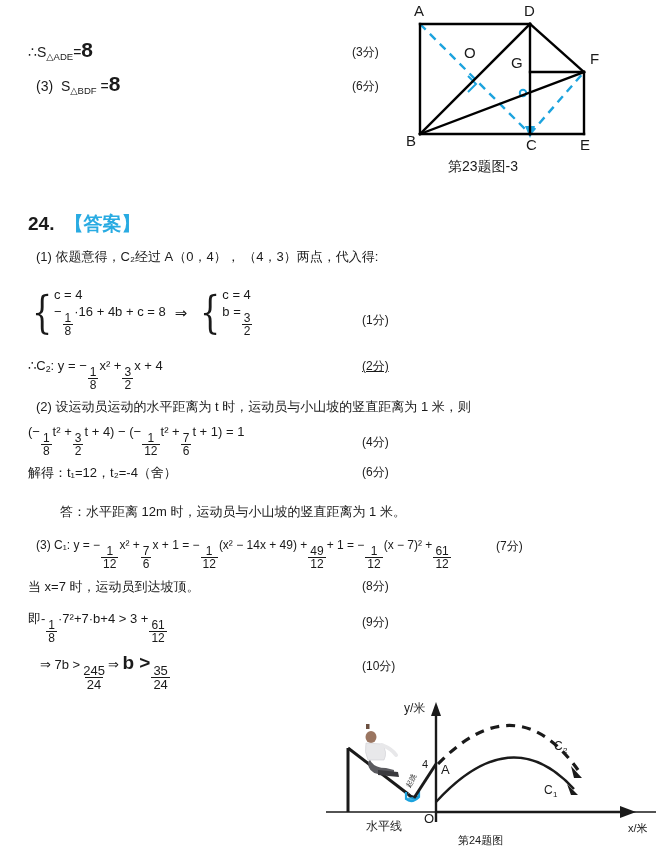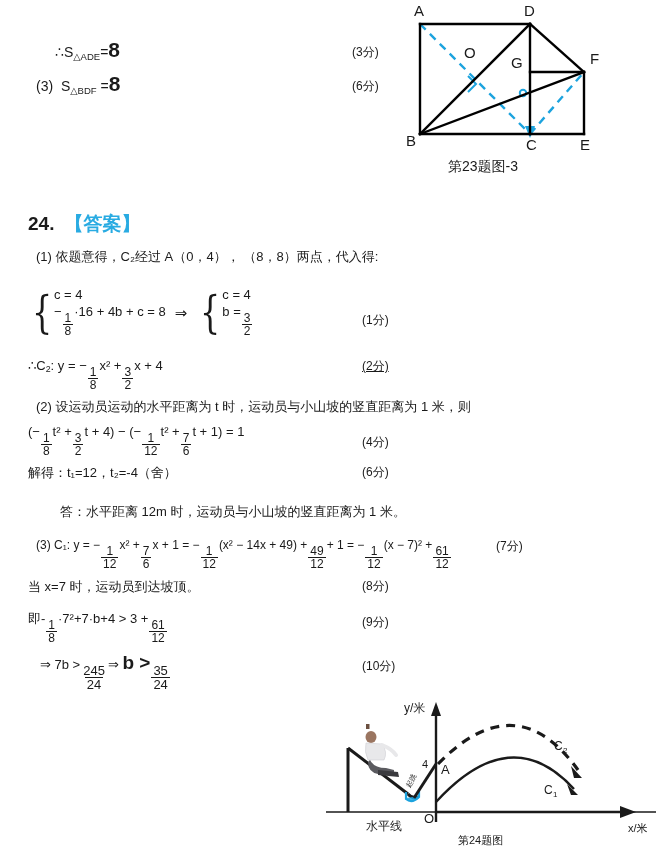--- a/index.html
+++ b/index.html
@@ -28,21 +28,21 @@
   .frac .num { padding: 0 2px; font-size: 12px; }
   .frac .den { padding: 0 2px; border-top: 1.1px solid #1a1a1a; font-size: 12px; }
   .frac.big .num, .frac.big .den { font-size: 13px; }
   sub { font-size: 0.68em; vertical-align: -0.28em; }
   .bold8 { font-weight: bold; font-size: 21px; letter-spacing: 0; }
   .boldb { font-weight: bold; font-size: 19px; }
 
   
   .abs { position: absolute; white-space: nowrap; }
 
-  .s-ade { left: 28px; top: 38px; font-size: 14px; margin-left: 27px; }
+  .s-ade { left: 28px; top: 38px; font-size: 14px; }
   .s-bdf { left: 36px; top: 72px; font-size: 14px; }
 
   .pt-3fen { left: 352px; top: 44px; font-size: 12px; }
   .pt-6fen { left: 352px; top: 78px; font-size: 12px; }
 
   .q24-head { left: 28px; top: 211px; font-size: 19px; font-weight: bold; }
   .q24-head .ans { margin-left: 10px; }
 
   .q24-1 { left: 36px; top: 248px; font-size: 13px; }
 
@@ -149,21 +149,21 @@
       <text x="66" y="56" font-family="Liberation Sans, sans-serif" font-size="15" fill="#1a1a1a">O</text>
     </svg>
   </div>
 
   <div class="abs fig23-cap">第23题图-3</div>
 
   <div class="abs q24-head">
     <span>24.</span><span class="ans" style="color:#29ABE2">【答案】</span>
   </div>
 
-  <div class="abs q24-1">(1) 依题意得，C₂经过 A（0，4）， （8，8）两点，代入得:</div>
+  <div class="abs q24-1">(1) 依题意得，C₂经过 A（0，4）， （4，3）两点，代入得:</div>
 
   <div class="sys-wrap">
     <span class="brace">{</span>
     <span class="sys-rows">
       <span class="row">c = 4</span>
       <span class="row">
         <span>−</span><span class="frac">
             <span class="num">1</span>
             <span class="den">8</span>
           </span><span>·16 + 4b + c = 8</span>

